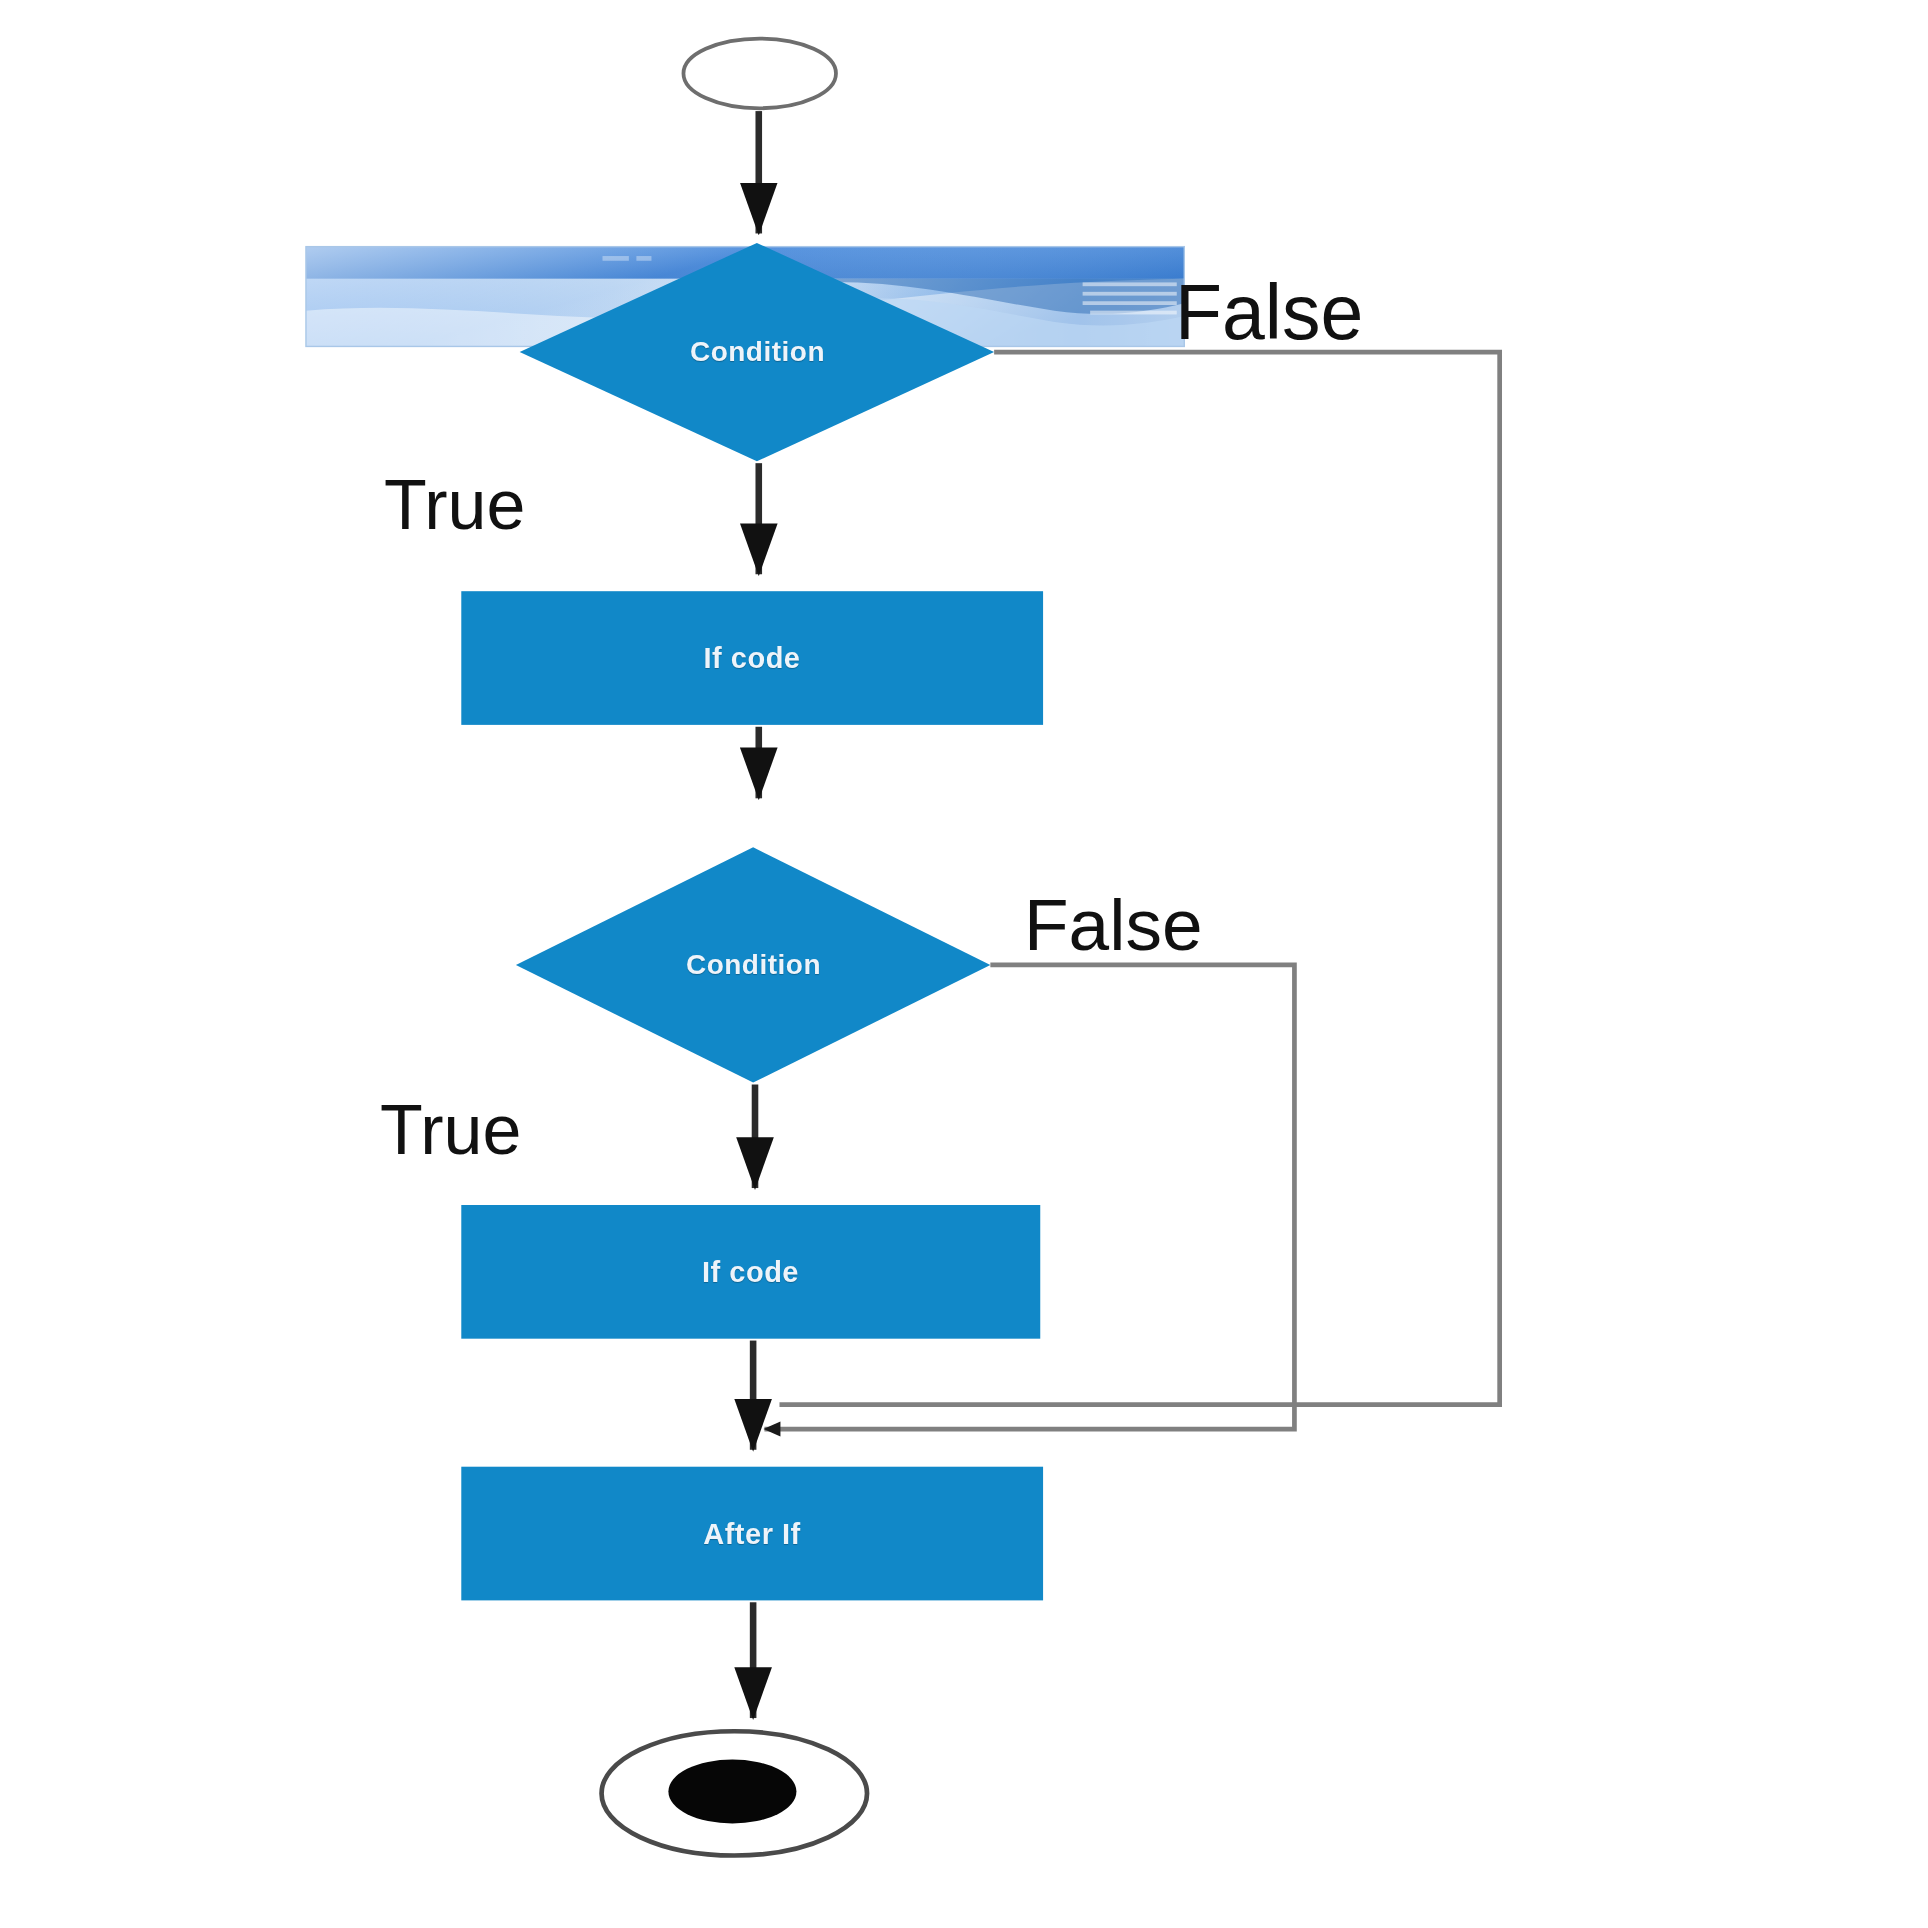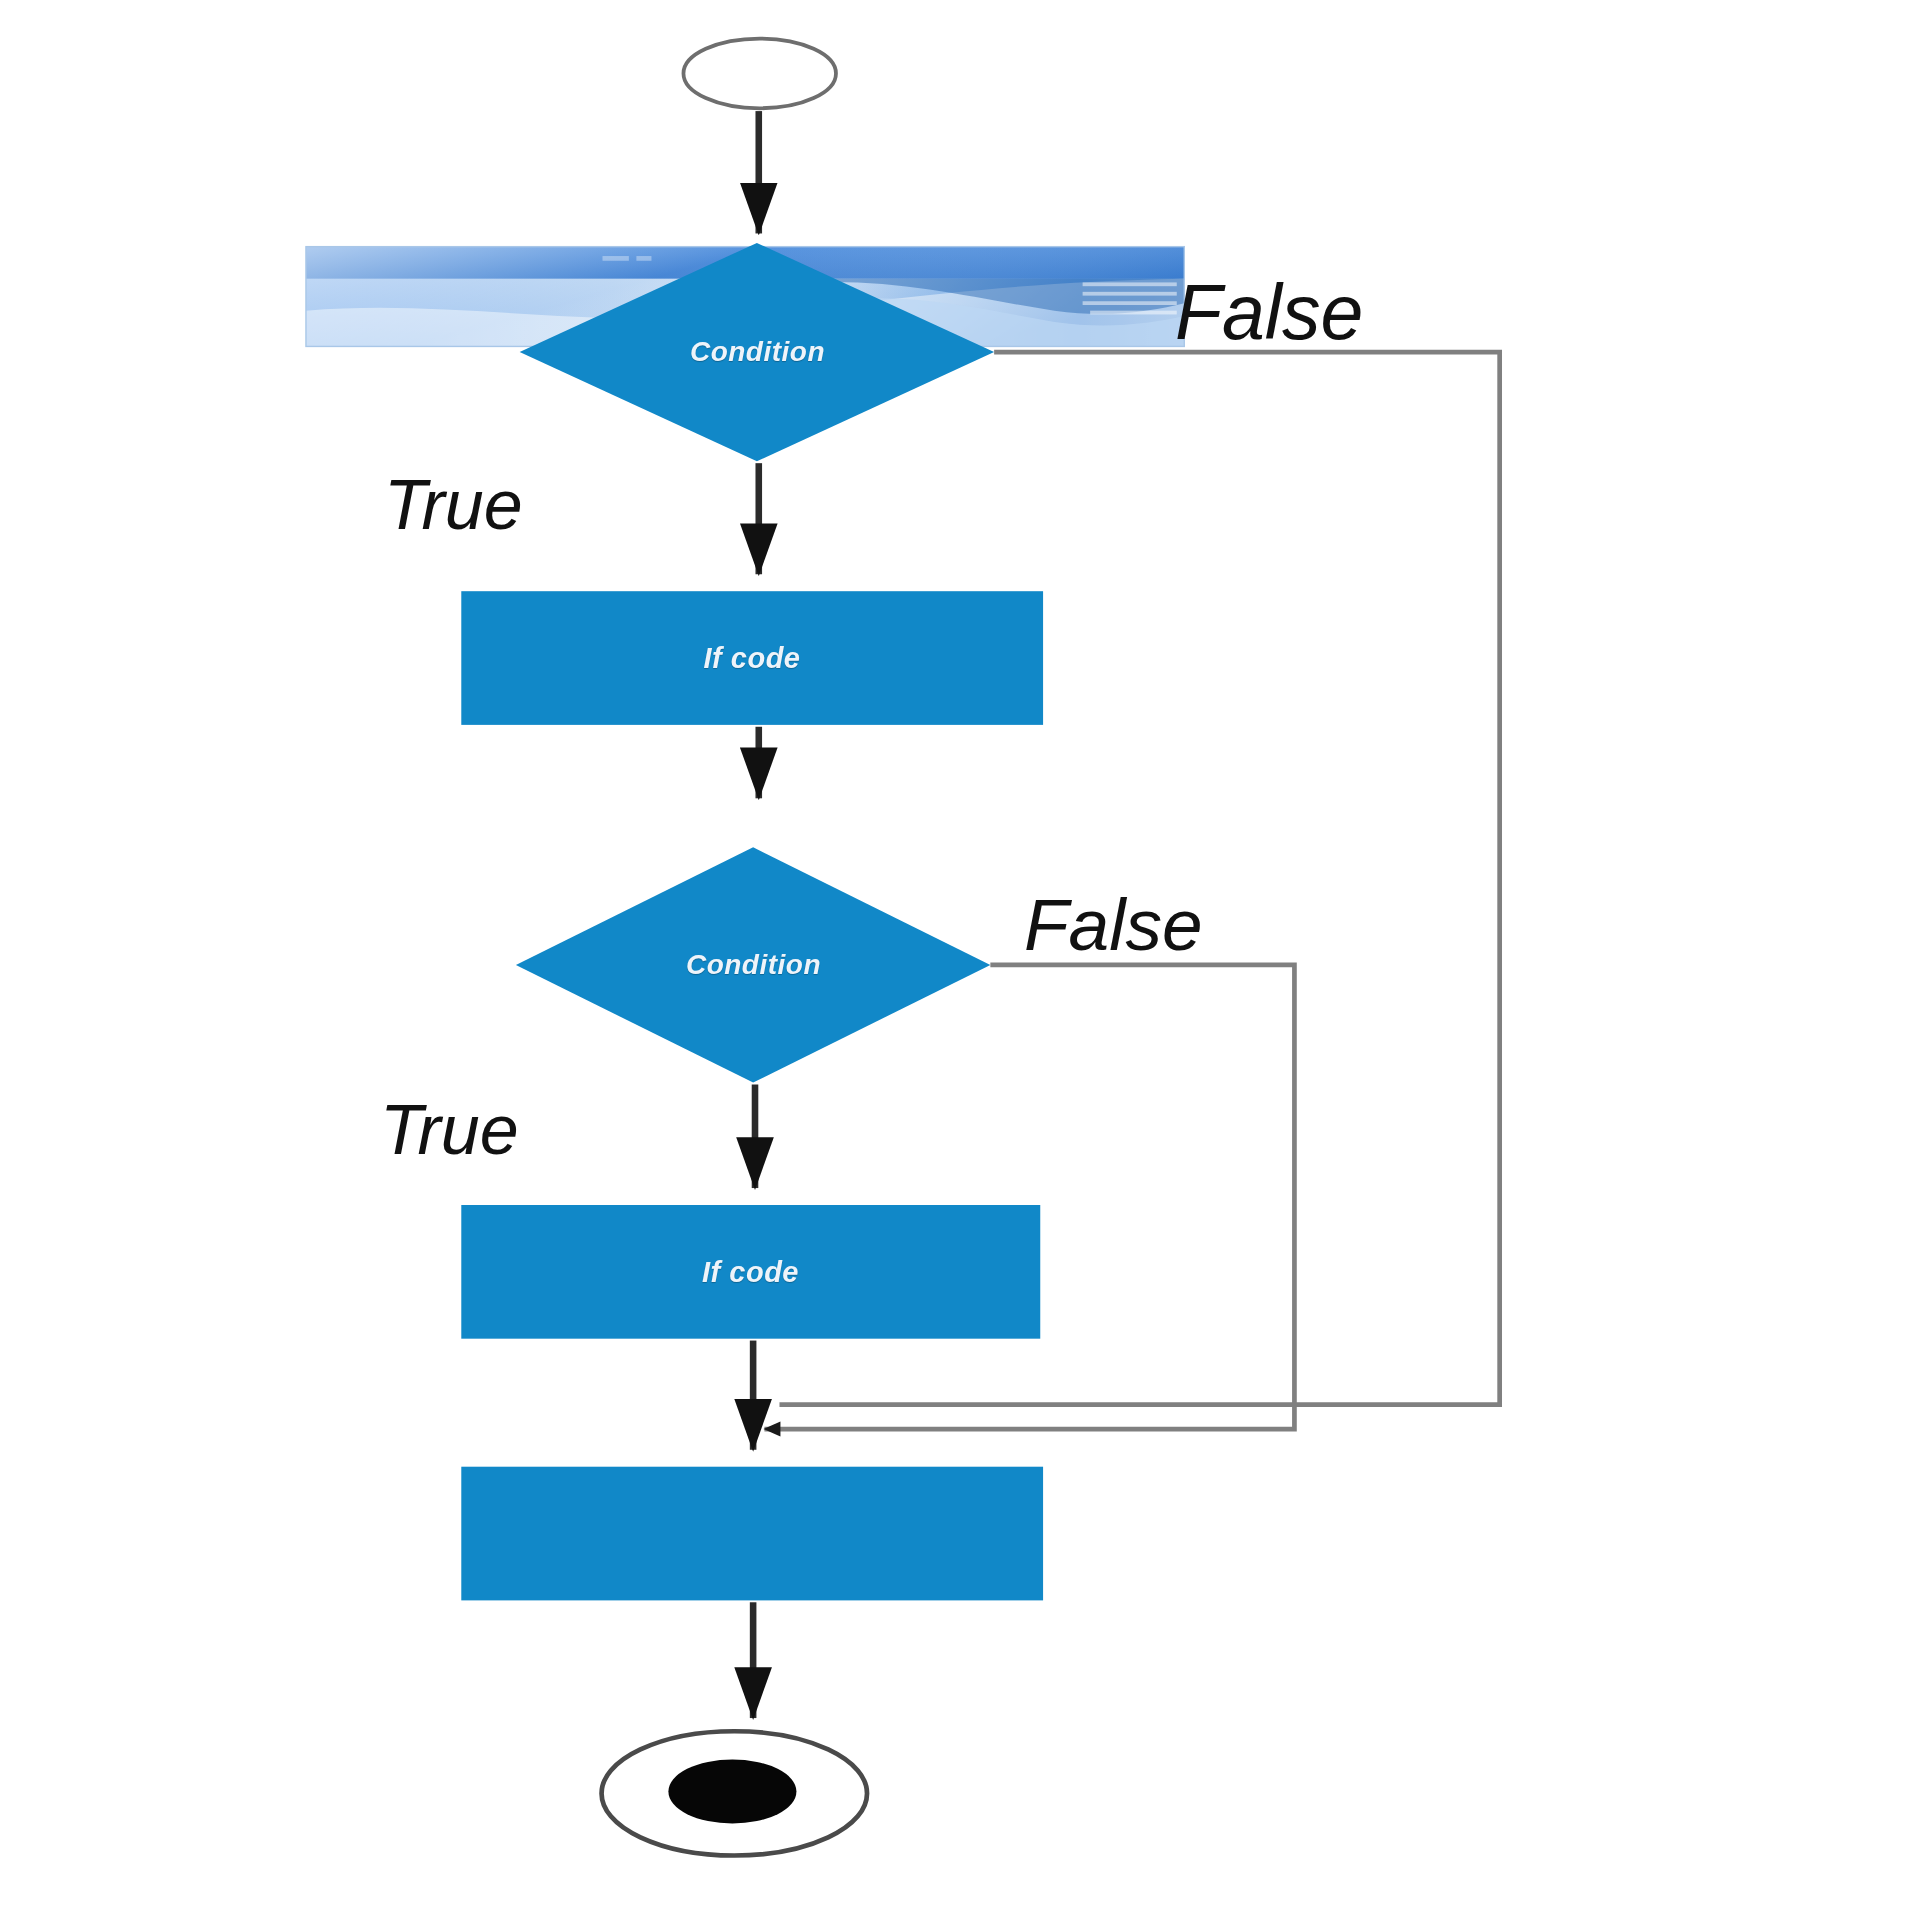--- a/index.html
+++ b/index.html
@@ -10,21 +10,20 @@
   }
   body {
     font-family: "Liberation Sans", sans-serif;
   }
   #stage {
     position: relative;
     width: 1928px;
     height: 1928px;
     background: #ffffff;
     overflow: hidden;
-    font-style: italic;
   }
   #flow-svg {
     position: absolute;
     left: 0;
     top: 0;
     width: 1928px;
     height: 1928px;
   }
   .node-label {
     position: absolute;
@@ -138,20 +137,21 @@
   </svg>
 
   <div class="node-label" style="left:520px; top:336px; width:475px; font-size:28px;">Condition</div>
 
   <div class="node-label" style="left:461px; top:642px; width:582px; font-size:29px;">If code</div>
 
   <div class="node-label" style="left:516px; top:949px; width:475px; font-size:28px;">Condition</div>
 
   <div class="node-label" style="left:461px; top:1256px; width:579px; font-size:29px;">If code</div>
 
+  <div class="node-label" style="left:461px; top:1518px; width:582px; font-size:29px;">After If</div>
 
   <div class="edge-label" style="left:1175px; top:273px; font-size:77px; line-height:79px;">False</div>
 
   <div class="edge-label" style="left:384px; top:469px; font-size:70px; line-height:72px;">True</div>
 
   <div class="edge-label" style="left:1024px; top:887px; font-size:73px; line-height:75px;">False</div>
 
   <div class="edge-label" style="left:380px; top:1094px; font-size:70px; line-height:72px;">True</div>
 
 </div>

